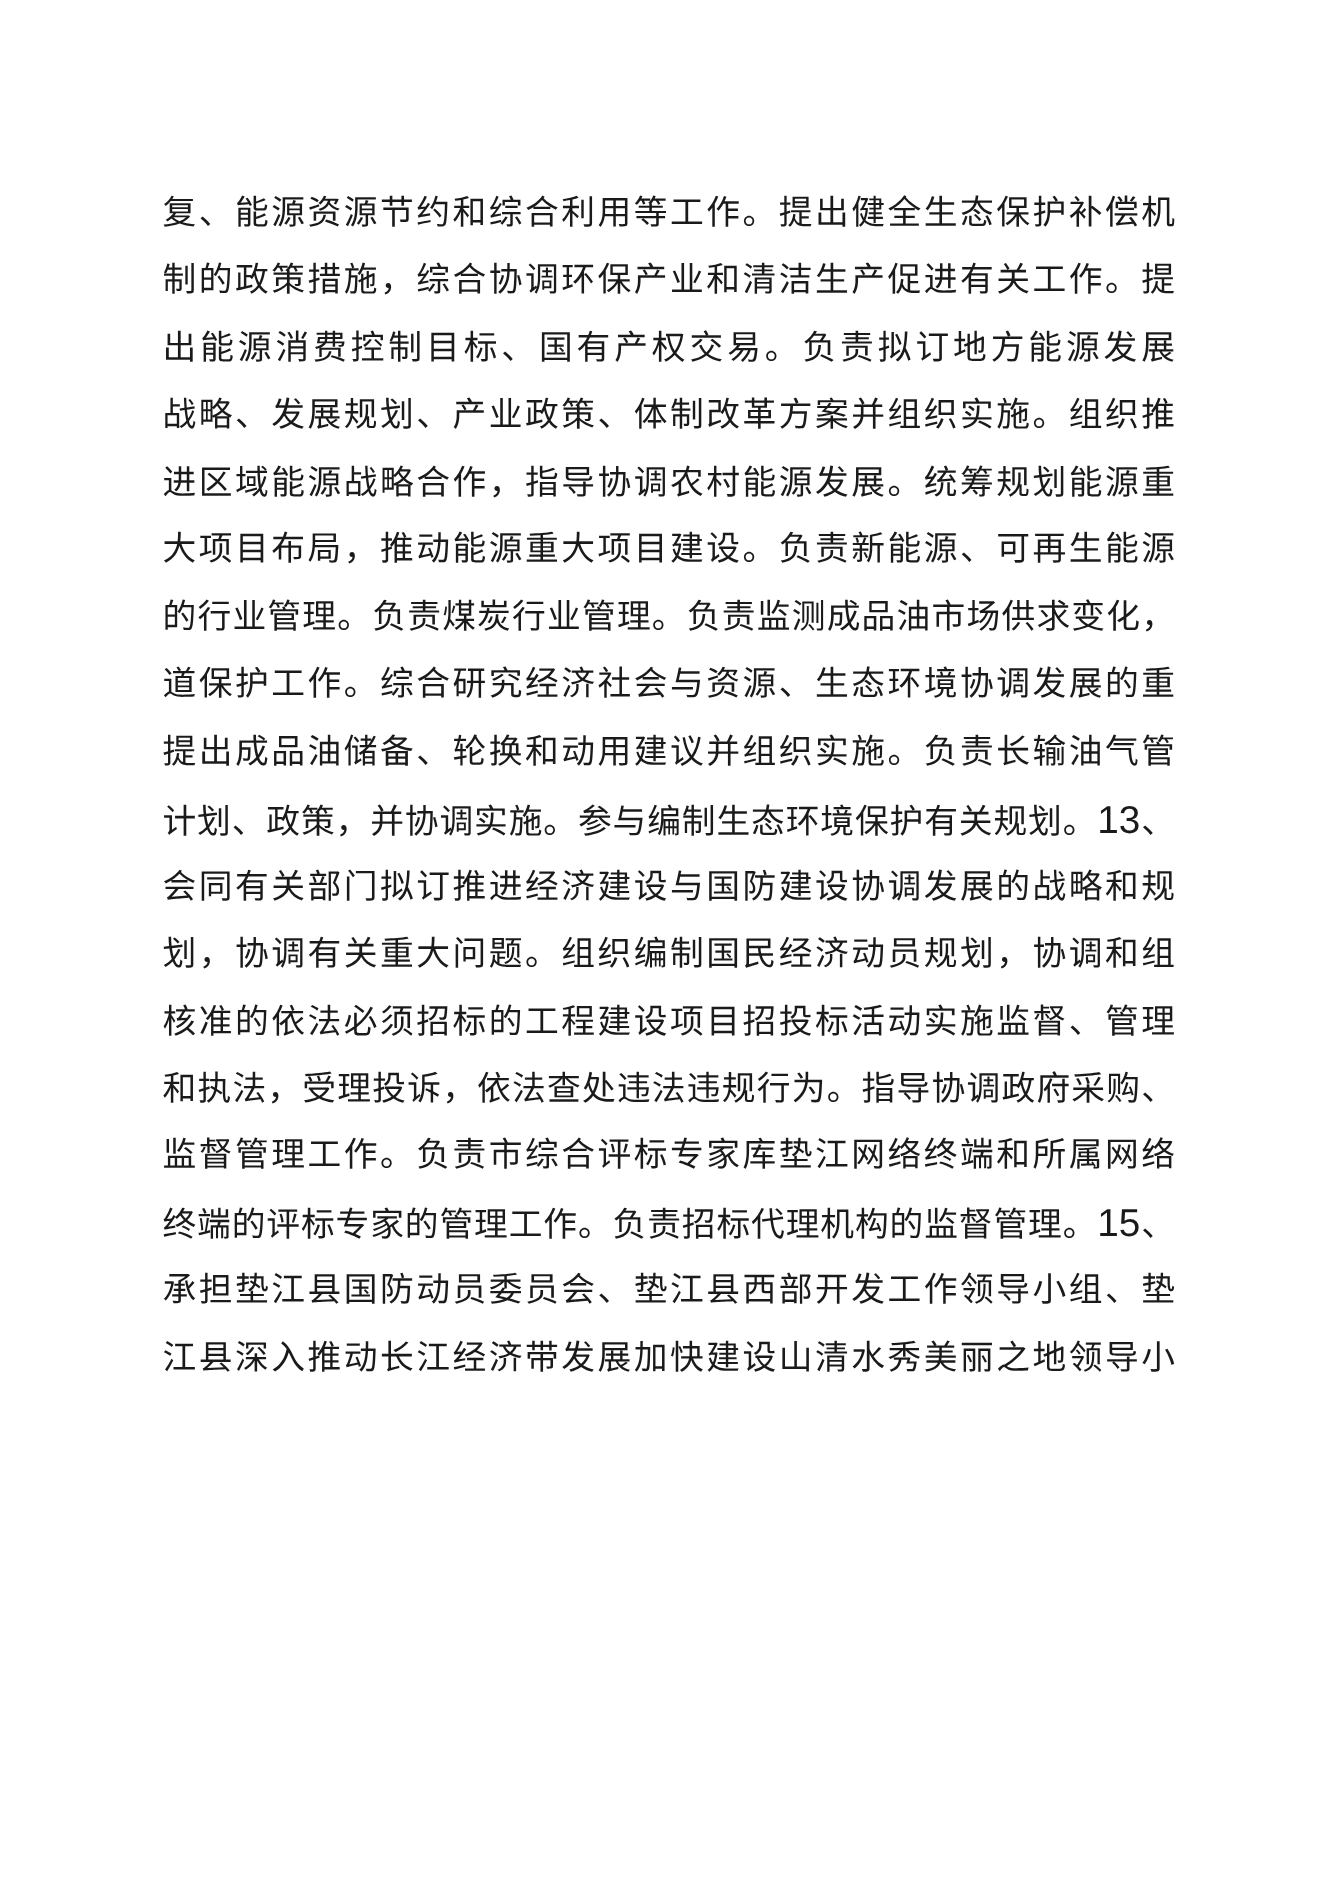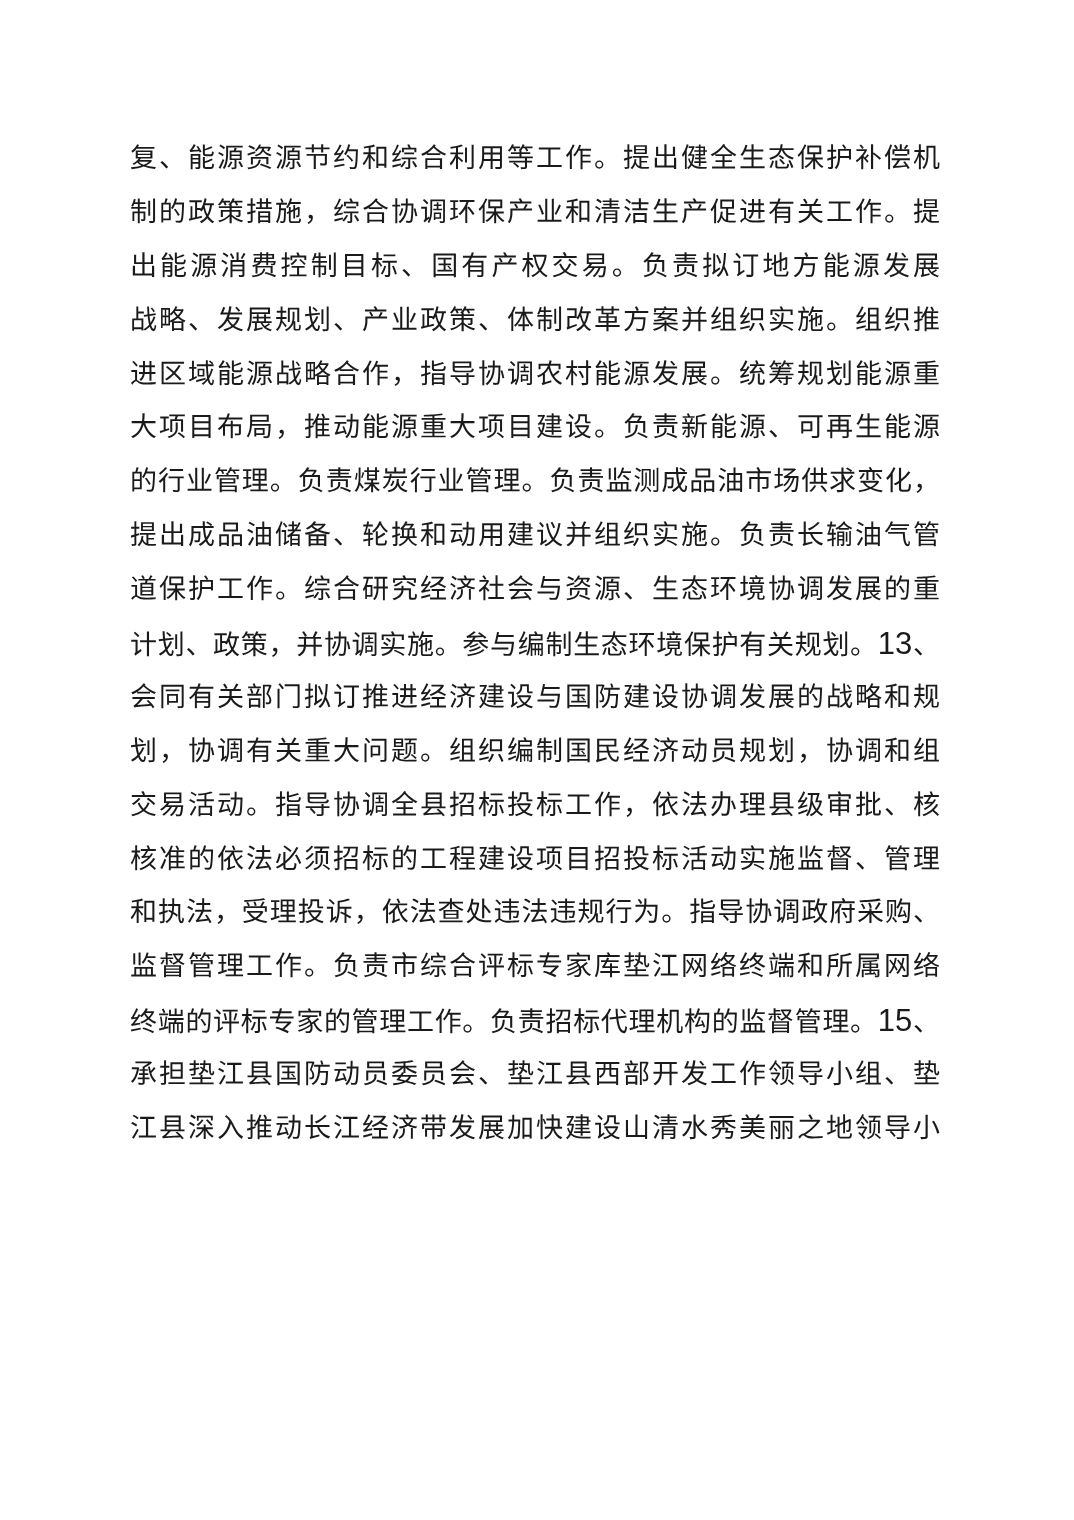--- a/index.html
+++ b/index.html
@@ -15,21 +15,21 @@
   .page {
     position: relative;
     width: 1074px;
     height: 1520px;
     background: #ffffff;
     overflow: hidden;
   }
   .text-block {
     position: absolute;
     left: 130px;
-    top: 132px;
+    top: 144px;
     width: 810px;
     color: #1a1a1a;
   }
   .doc-line {
     height: 53.9px;
     line-height: 53.9px;
     font-size: 27px;
     letter-spacing: 0;
     white-space: nowrap;
     text-align: justify;
@@ -51,26 +51,25 @@
 
 <div class="page">
   <div class="text-block" style="color: rgb(26, 26, 26);">
       <div class="doc-line"><span>复、能源资源节约和综合利用等工作。提出健全生态保护补偿机</span></div>
       <div class="doc-line"><span>制的政策措施，综合协调环保产业和清洁生产促进有关工作。提</span></div>
       <div class="doc-line"><span>出能源消费控制目标、国有产权交易。负责拟订地方能源发展</span></div>
       <div class="doc-line"><span>战略、发展规划、产业政策、体制改革方案并组织实施。组织推</span></div>
       <div class="doc-line"><span>进区域能源战略合作，指导协调农村能源发展。统筹规划能源重</span></div>
       <div class="doc-line"><span>大项目布局，推动能源重大项目建设。负责新能源、可再生能源</span></div>
       <div class="doc-line"><span>的行业管理。负责煤炭行业管理。负责监测成品油市场供求变化，</span></div>
+      <div class="doc-line"><span>道保护工作。综合研究经济社会与资源、生态环境协调发展的重</span></div>
       <div class="doc-line"><span>提出成品油储备、轮换和动用建议并组织实施。负责长输油气管</span></div>
-      <div class="doc-line"><span>道保护工作。综合研究经济社会与资源、生态环境协调发展的重</span></div>
       <div class="doc-line"><span>计划、政策，并协调实施。参与编制生态环境保护有关规划。</span><span class="num">13</span><span>、</span></div>
       <div class="doc-line"><span>会同有关部门拟订推进经济建设与国防建设协调发展的战略和规</span></div>
       <div class="doc-line"><span>划，协调有关重大问题。组织编制国民经济动员规划，协调和组</span></div>
-      <div class="doc-line"><span>交易活动。指导协调全县招标投标工作，依法办理县级审批、核</span></div>
       <div class="doc-line"><span>核准的依法必须招标的工程建设项目招投标活动实施监督、管理</span></div>
       <div class="doc-line"><span>和执法，受理投诉，依法查处违法违规行为。指导协调政府采购、</span></div>
       <div class="doc-line"><span>监督管理工作。负责市综合评标专家库垫江网络终端和所属网络</span></div>
       <div class="doc-line"><span>终端的评标专家的管理工作。负责招标代理机构的监督管理。</span><span class="num">15</span><span>、</span></div>
       <div class="doc-line"><span>承担垫江县国防动员委员会、垫江县西部开发工作领导小组、垫</span></div>
       <div class="doc-line"><span>江县深入推动长江经济带发展加快建设山清水秀美丽之地领导小</span></div>
     </div>
 </div>
 
 </body></html>

